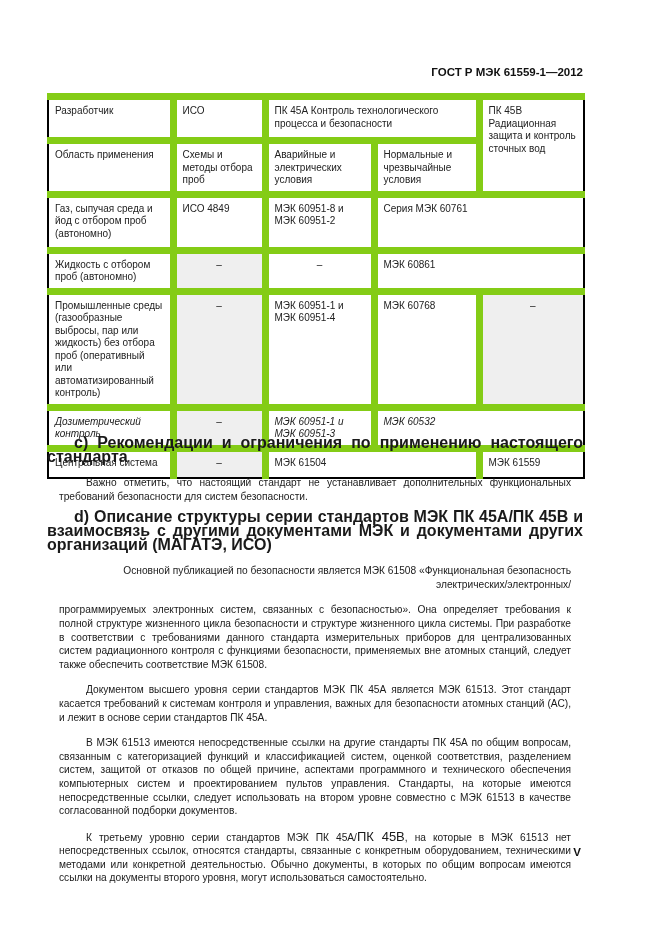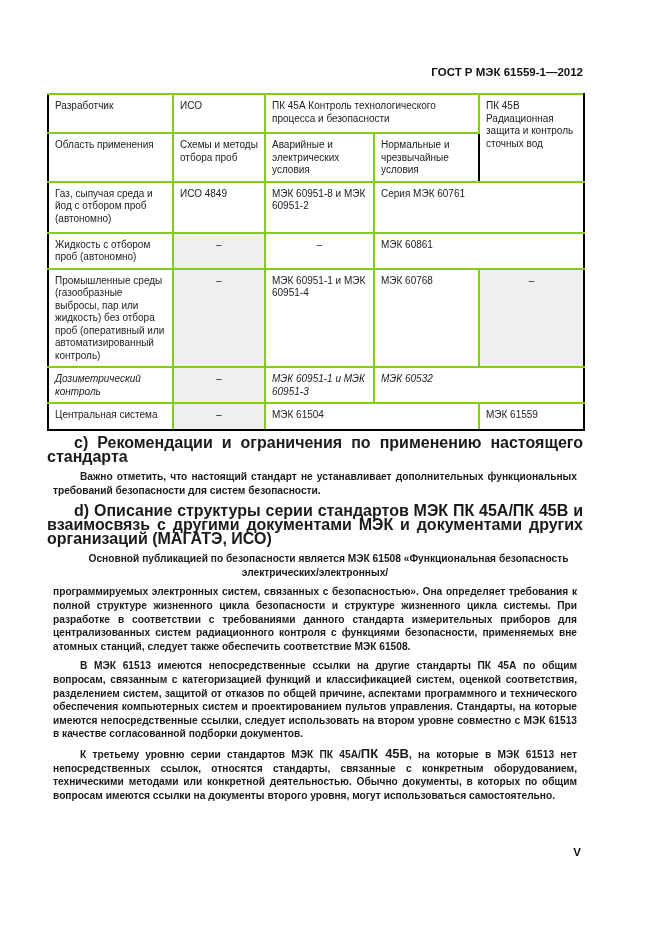--- a/index.html
+++ b/index.html
@@ -12,43 +12,43 @@
     font-size: 11.5px; font-weight: bold; color: #111;
   }
   table.std {
     position: absolute; left: 47px; top: 93px;
     width: 536px;
     border-collapse: collapse;
     table-layout: fixed;
     font-size: 10px; line-height: 12.5px;
   }
   table.std td {
-    border: 2px solid #84cc16;
+    border: 7px solid #84cc16;
     vertical-align: top;
     padding: 5px 6px 4px 6px;
     color: #222;
   }
   table.std td.thick-l { border-left: 2.5px solid #000; }
   table.std td.thick-r { border-right: 2.5px solid #000; }
   table.std tr.thick-t td { border-top: 2px solid #1d4ed8; }
   table.std td.gray { background: #efefef; }
   table.std td.center { text-align: center; }
   .row-dev td { height: 28px; }
   .row-area td { height: 37px; }
   .row-gas td { height: 40px; }
   .row-liq td { height: 25px; }
   .row-ind td { height: 87px; }
   .row-dose td { height: 21px; font-style: italic; }
   .row-central td { height: 16px; }
   .body-text {
     position: absolute; left: 47px; top: 436px; width: 536px;
     font-size: 10.2px; line-height: 13.6px; color: #1a1a1a;
   }
-  .body-text p { margin: 6px; text-align: justify; text-indent: 27px; font-weight: bold; }
-  .body-text p.nojust { text-align: center; }
+  .body-text p { margin: 12px; text-align: justify; text-indent: 27px; }
+  .body-text p.nojust { text-align: right; }
   .body-text h3 {
     margin: 0; font-size: 16px; font-weight: bold; text-align: justify;
     text-indent: 27px; line-height: 14px;
   }
   .sp-c { margin-bottom: 6px !important; }
   .sp-after { margin-bottom: 7px !important; }
   .big { font-size: 13px; }
   .page-num {
     position: absolute; right: 80px; top: 846px;
     font-size: 11.5px; font-weight: bold; color: #111;
@@ -113,17 +113,18 @@
   </tr>
 </tbody>
   </table>
 
 <div class="body-text">
   <h3 class="sp-c">с) Рекомендации и ограничения по применению настоящего стандарта</h3>
   <p class="sp-after">Важно отметить, что настоящий стандарт не устанавливает дополнительных функциональных требований безопасности для систем безопасности.</p>
   <h3 class="sp-c">d) Описание структуры серии стандартов МЭК ПК 45А/ПК 45В и взаимосвязь с другими документами МЭК и документами других организаций (МАГАТЭ, ИСО)</h3>
   <p class="nojust">Основной публикацией по безопасности является МЭК 61508 «Функциональная безопасность электрических/электронных/</p>
   <p style="text-indent:0">программируемых электронных систем, связанных с безопасностью». Она определяет требования к полной структуре жизненного цикла безопасности и структуре жизненного цикла системы. При разработке в соответствии с требованиями данного стандарта измерительных приборов для централизованных систем радиационного контроля с функциями безопасности, применяемых вне атомных станций, следует также обеспечить соответствие МЭК 61508.</p>
+  <p>Документом высшего уровня серии стандартов МЭК ПК 45А является МЭК 61513. Этот стандарт касается требований к системам контроля и управления, важных для безопасности атомных станций (АС), и лежит в основе серии стандартов ПК 45А.</p>
   <p>В МЭК 61513 имеются непосредственные ссылки на другие стандарты ПК 45А по общим вопросам, связанным с категоризацией функций и классификацией систем, оценкой соответствия, разделением систем, защитой от отказов по общей причине, аспектами программного и технического обеспечения компьютерных систем и проектированием пультов управления. Стандарты, на которые имеются непосредственные ссылки, следует использовать на втором уровне совместно с МЭК 61513 в качестве согласованной подборки документов.</p>
   <p><span>К третьему уровню серии стандартов МЭК ПК 45А/</span><span class="big">ПК 45В</span><span>, на которые в МЭК 61513 нет непосредственных ссылок, относятся стандарты, связанные с конкретным оборудованием, техническими методами или конкретной деятельностью. Обычно документы, в которых по общим вопросам имеются ссылки на документы второго уровня, могут использоваться самостоятельно.</span></p>
 </div>
 
 <div class="page-num">V</div>
 
 </body></html>

